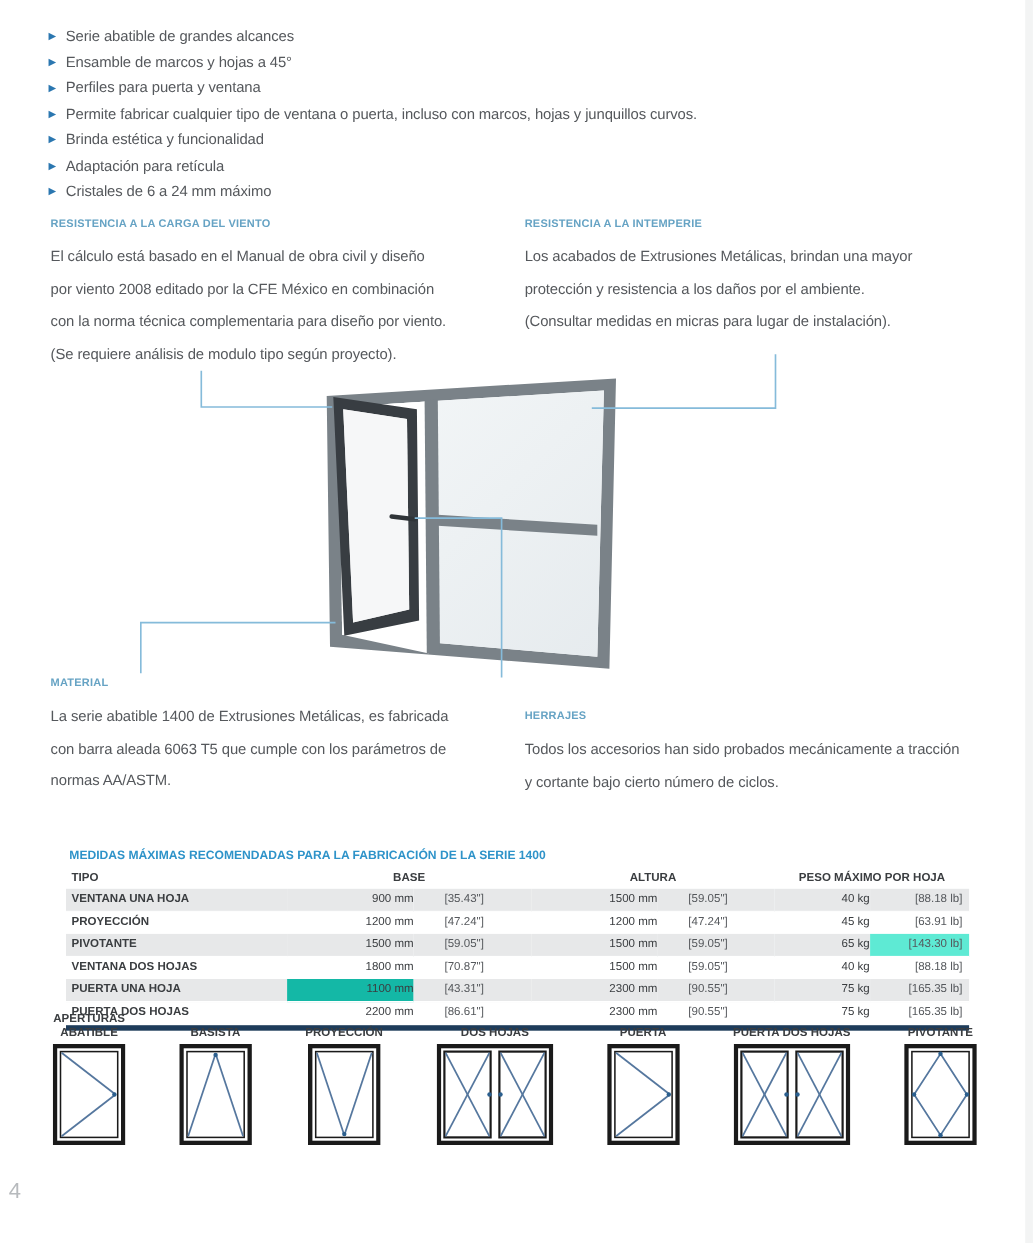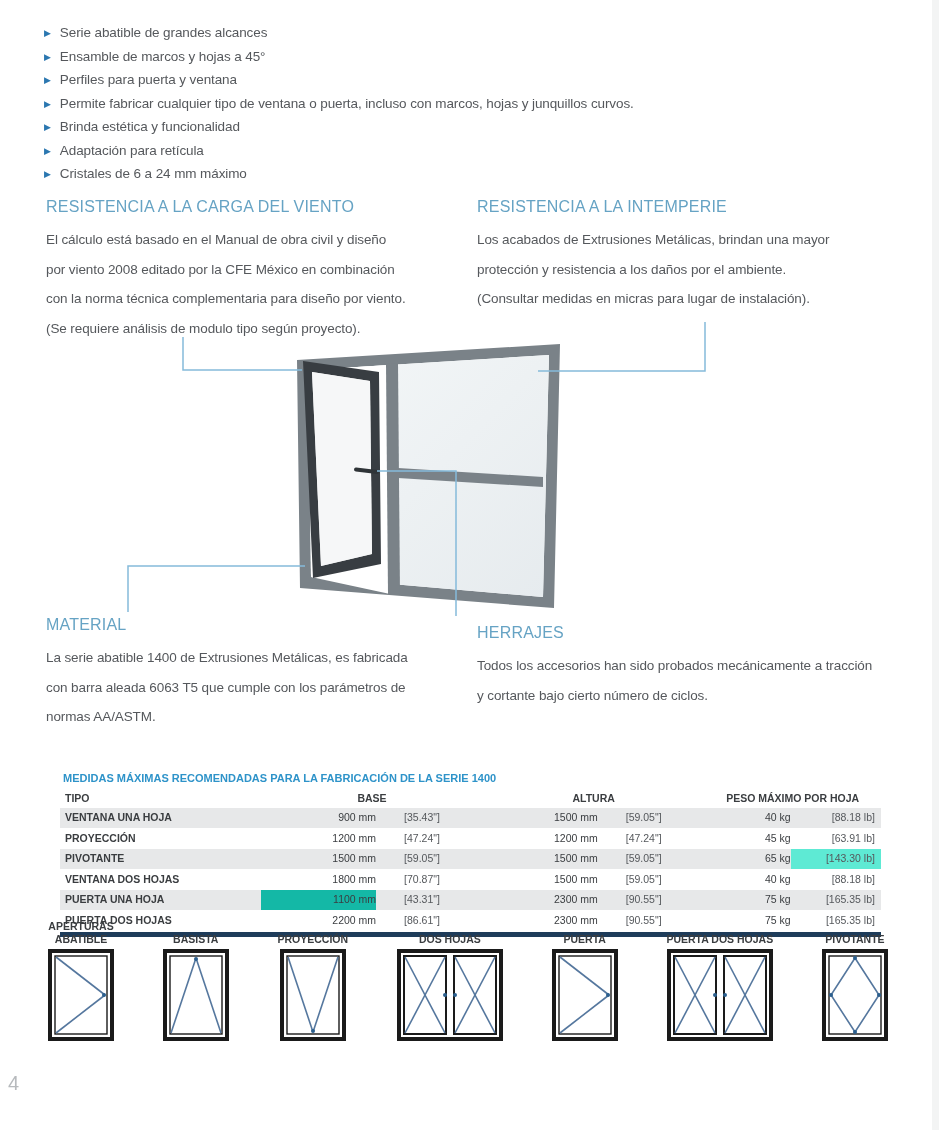--- a/index.html
+++ b/index.html
@@ -9,26 +9,26 @@
   }
   .right-edge{position:absolute;right:0;top:0;width:7px;height:1130px;background:#f3f4f4;}
 
   
   .bullets{position:absolute;left:44px;top:21px;width:860px;}
   .bullet-row{display:flex;align-items:center;height:23.5px;font-size:13.5px;letter-spacing:-0.1px;color:#55585C;}
   .bullet-arrow{color:#2B77B0;font-size:9px;margin-right:9px;line-height:1;transform:translateY(0.5px);}
 
   
   .sec{position:absolute;width:430px;}
-  .sec h2{margin:0 0 9px 0;font-size:16px;font-weight:normal;color:#66A3C4;letter-spacing:0.2px;}
+  .sec h2{margin:0 0 9px 0;font-size:10px;font-weight:bold;color:#66A3C4;letter-spacing:0.2px;}
   .sec .line{font-size:13.5px;line-height:29.5px;letter-spacing:-0.1px;white-space:nowrap;}
   #sec-viento{left:46px;top:198px;}
   #sec-intemperie{left:477px;top:198px;}
   #sec-material{left:46px;top:616px;}
-  #sec-herrajes{left:477px;top:624px;}
+  #sec-herrajes{left:477px;top:646px;}
 
   
   #illustration{position:absolute;left:0;top:315px;}
 
   
   .tablewrap{position:absolute;left:60px;top:772px;width:821px;}
   .table-title{font-size:11px;font-weight:bold;color:#2E93C9;letter-spacing:0px;margin:0 0 5px 3px;}
   .grid{display:grid;grid-template-columns:24.5% 14% 13% 14% 13% 10.5% 11%;}
   .hcell{font-size:10.5px;font-weight:bold;color:#3A3D40;padding:3px 0 4px 0;}
   .h-tipo{padding-left:5px;}

